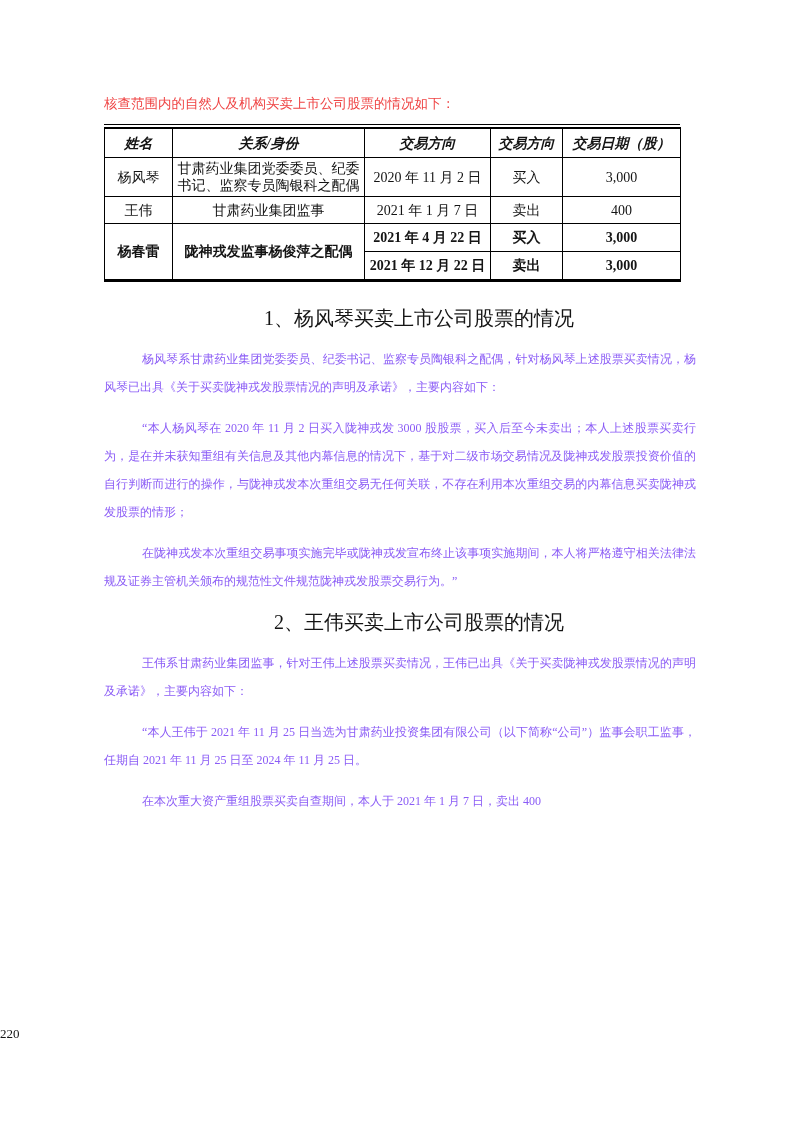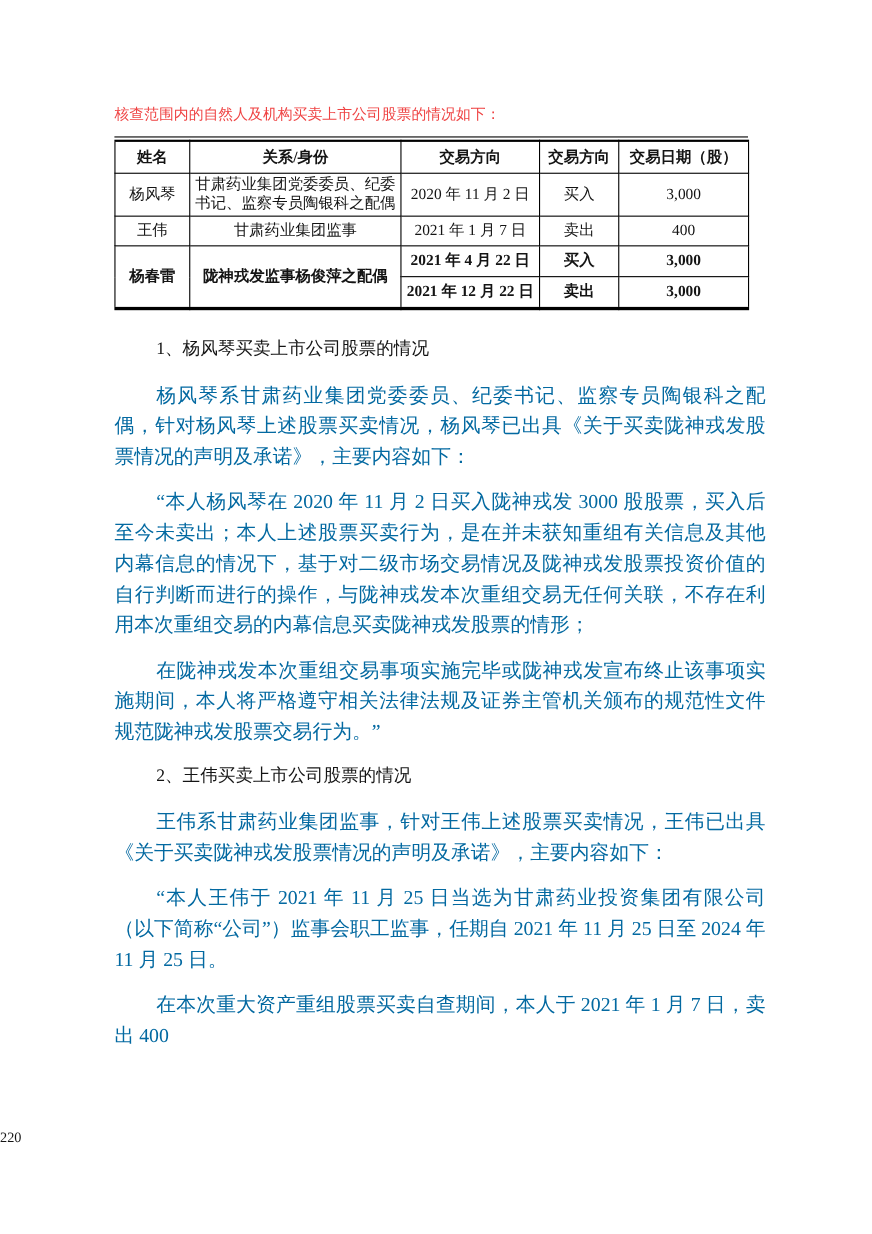--- a/index.html
+++ b/index.html
@@ -43,40 +43,42 @@
     text-align: center;
     vertical-align: middle;
     padding: 2px 4px;
     line-height: 17px;
     font-weight: normal;
   }
   table.trades th {
     font-weight: bold;
     height: 24px;
     font-size: 14px;
+    font-style: italic;
   }
   tr.row-tall  td { height: 32px; }
   tr.row-mid   td { height: 22px; }
   tr.row-short td { height: 23px; font-weight: bold; }
   
   .sec-heading {
-    font-size: 16px;
+    font-size: 20px;
     font-weight: normal;
     margin: 0 0 13px 0;
     line-height: 28px;
     text-indent: 38px;
     color: #141414;
+    text-align: center;
   }
   .para {
-    font-size: 18px;
+    font-size: 12px;
     line-height: 28px;
     margin: 0 0 13px 0;
     text-indent: 38px;
     text-align: justify;
-    color: #0369a1;
+    color: #8b5cf6;
   }
   .page-number {
     position: absolute;
     top: 1026px;
     left: 0;
     width: 793px;
     font-size: 13px;
     color: #141414;
   }
 </style>

